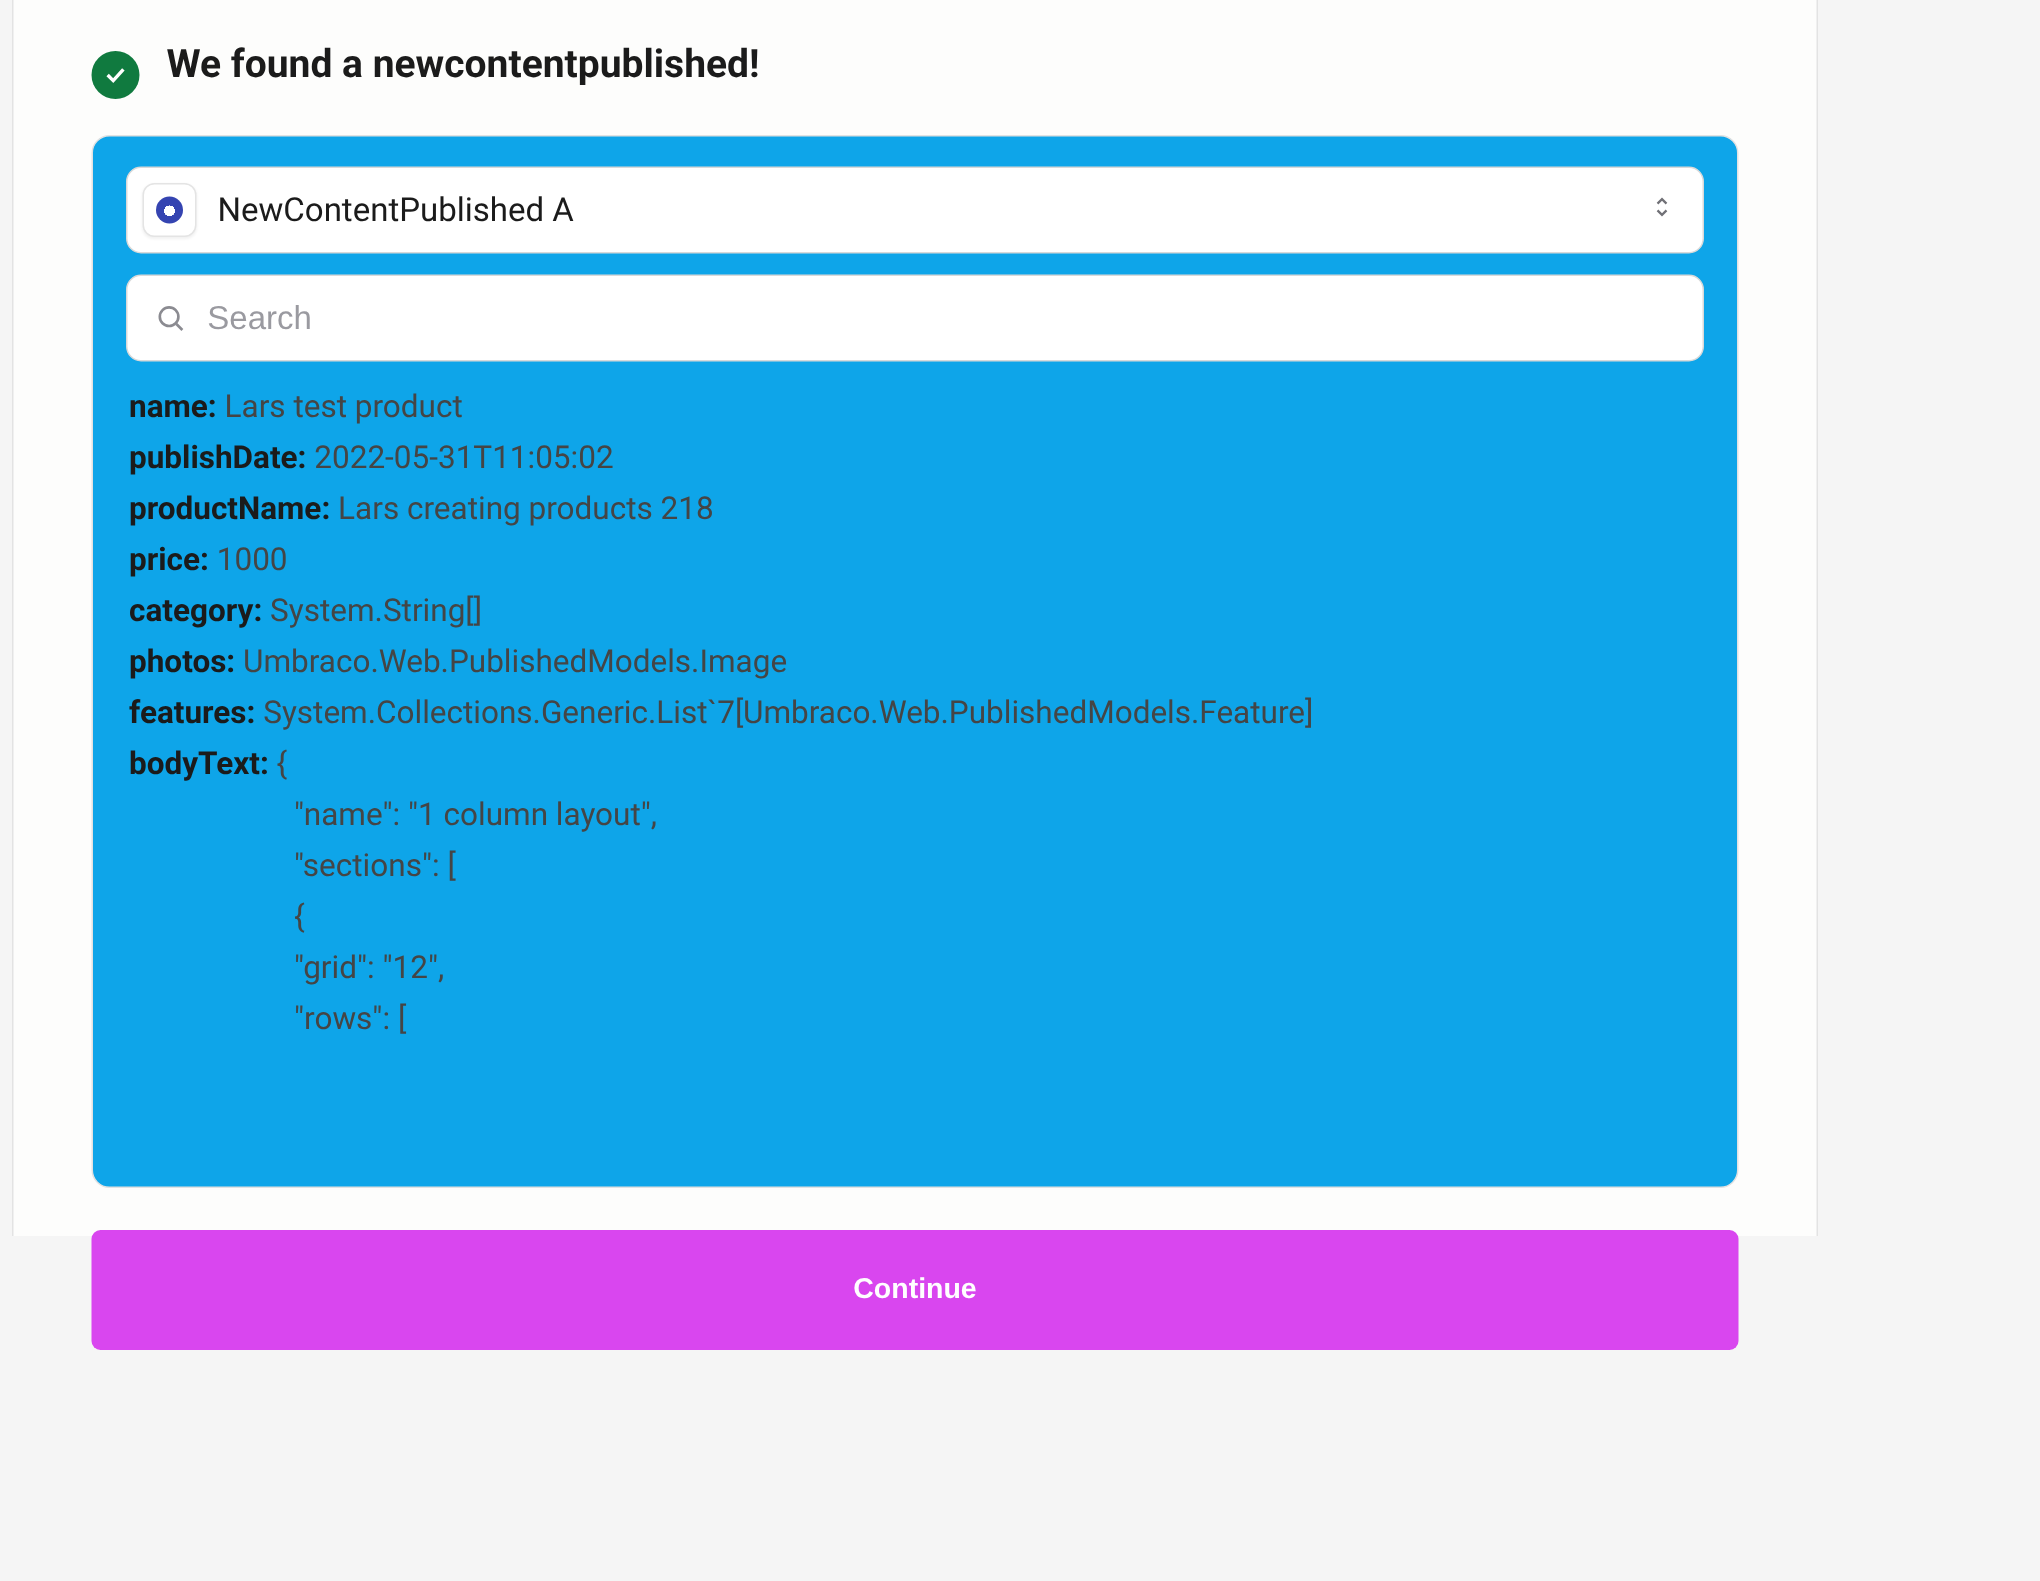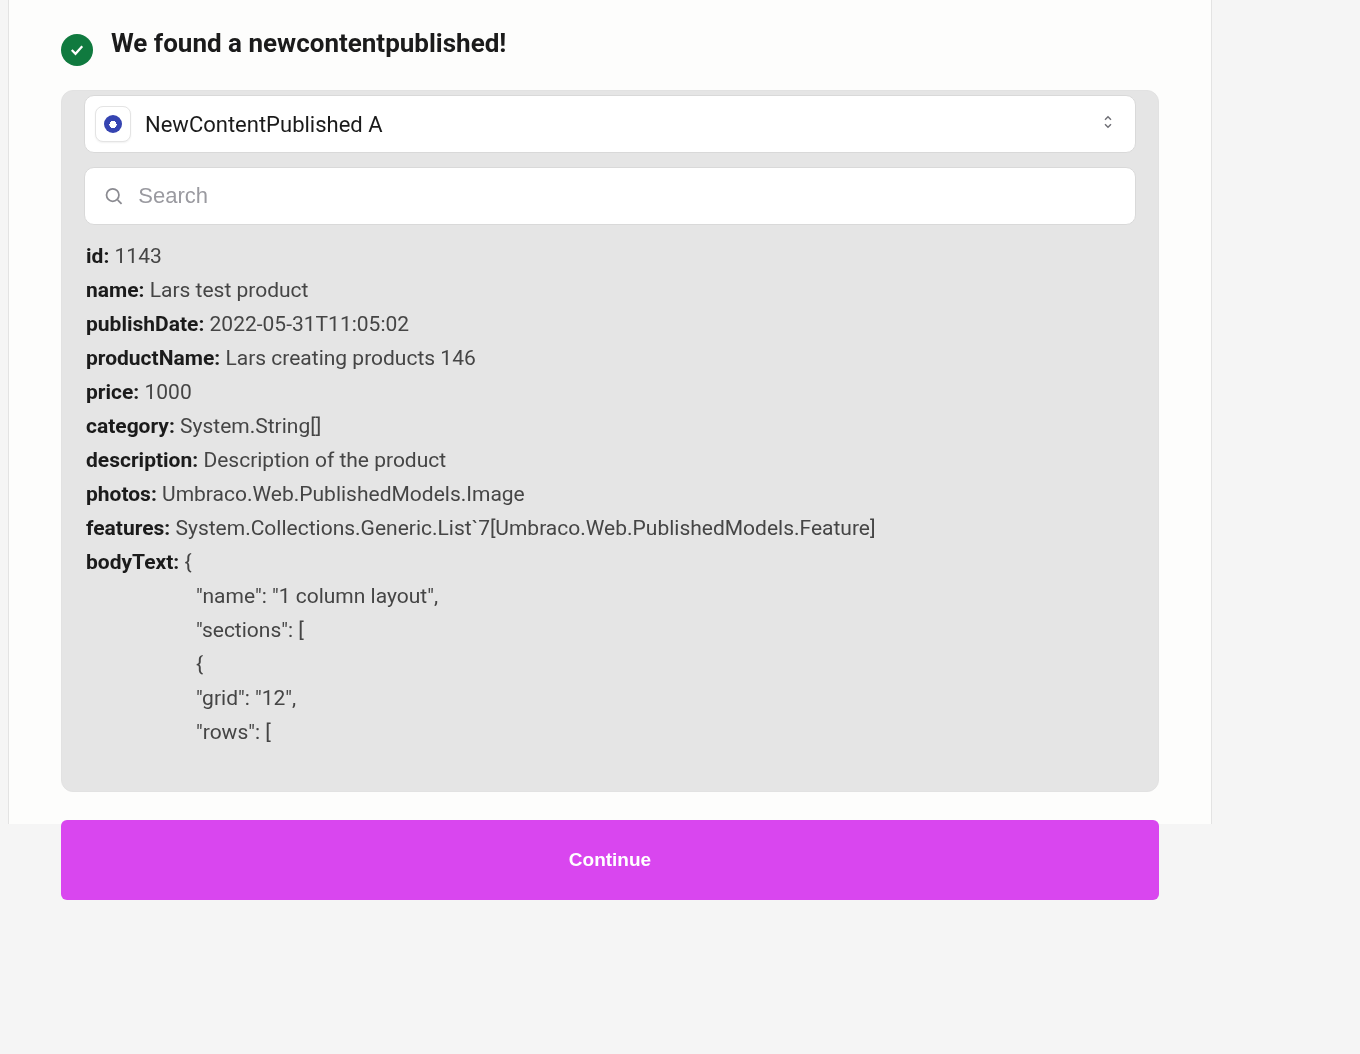--- a/index.html
+++ b/index.html
@@ -41,22 +41,22 @@
     color: #4a4a55;
     line-height: 1.4;
   }
   .header-text a {
     color: #4a4a55;
     text-decoration: underline;
   }
   .data-card {
     border: 1px solid #e2e2e2;
     border-radius: 12px;
-    background: #e5e5e5;
-    padding: 4px 22px 0 22px;
+    background: #0ea5e9;
+    padding: 20px 22px 0 22px;
     margin-bottom: 28px;
     height: 702px;
     overflow: hidden;
     display: flex;
     flex-direction: column;
   }
   .dropdown {
     display: flex;
     align-items: center;
     border: 1px solid #d9d9d9;
@@ -184,27 +184,25 @@
 
     <div class="search-box">
       <svg viewBox="0 0 24 24">
           <circle cx="11" cy="11" r="7"></circle>
           <line x1="16.5" y1="16.5" x2="21" y2="21"></line>
         </svg>
       <input type="text" placeholder="Search" style="">
     </div>
 
     <div class="kv-scroll" id="kv-scroll">
-        <div class="kv-row"><span class="k">id: </span><span class="v">1143</span></div>
         <div class="kv-row"><span class="k">name: </span><span class="v">Lars test product</span></div>
         <div class="kv-row"><span class="k">publishDate: </span><span class="v">2022-05-31T11:05:02</span></div>
-        <div class="kv-row"><span class="k">productName: </span><span class="v">Lars creating products 146</span></div>
+        <div class="kv-row"><span class="k">productName: </span><span class="v">Lars creating products 218</span></div>
         <div class="kv-row"><span class="k">price: </span><span class="v">1000</span></div>
         <div class="kv-row"><span class="k">category: </span><span class="v">System.String[]</span></div>
-        <div class="kv-row"><span class="k">description: </span><span class="v">Description of the product</span></div>
         <div class="kv-row"><span class="k">photos: </span><span class="v">Umbraco.Web.PublishedModels.Image</span></div>
         <div class="kv-row"><span class="k">features: </span><span class="v">System.Collections.Generic.List`7[Umbraco.Web.PublishedModels.Feature]</span></div>
         <div class="kv-row"><span class="k">bodyText: </span><span class="v">{</span></div>
         <div class="kv-row json-block">"name": "1 column layout",</div>
         <div class="kv-row json-block">"sections": [</div>
         <div class="kv-row json-block">{</div>
         <div class="kv-row json-block">"grid": "12",</div>
         <div class="kv-row json-block">"rows": [</div>
       </div>
 

